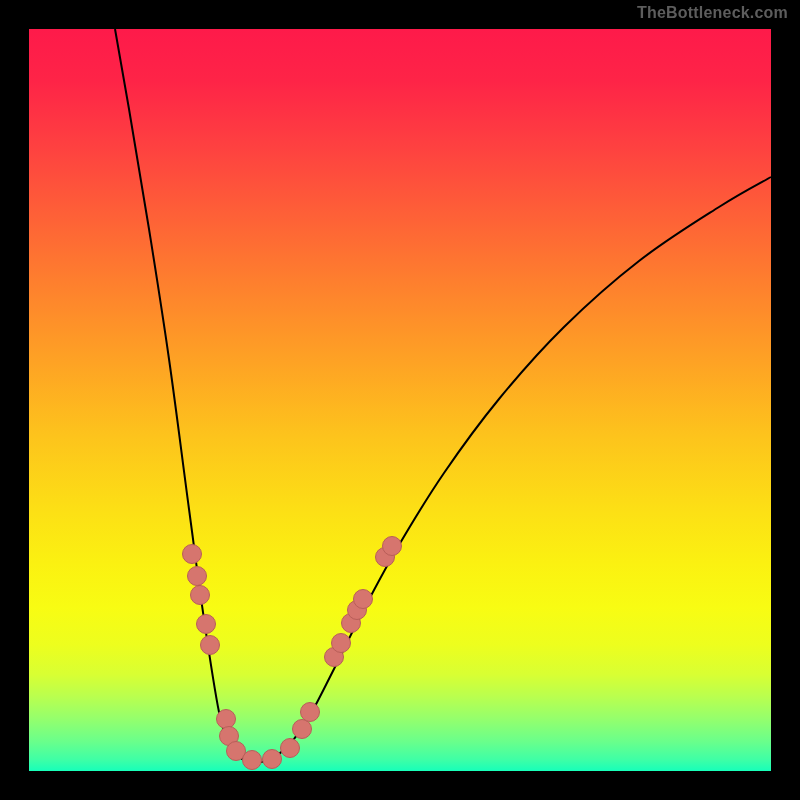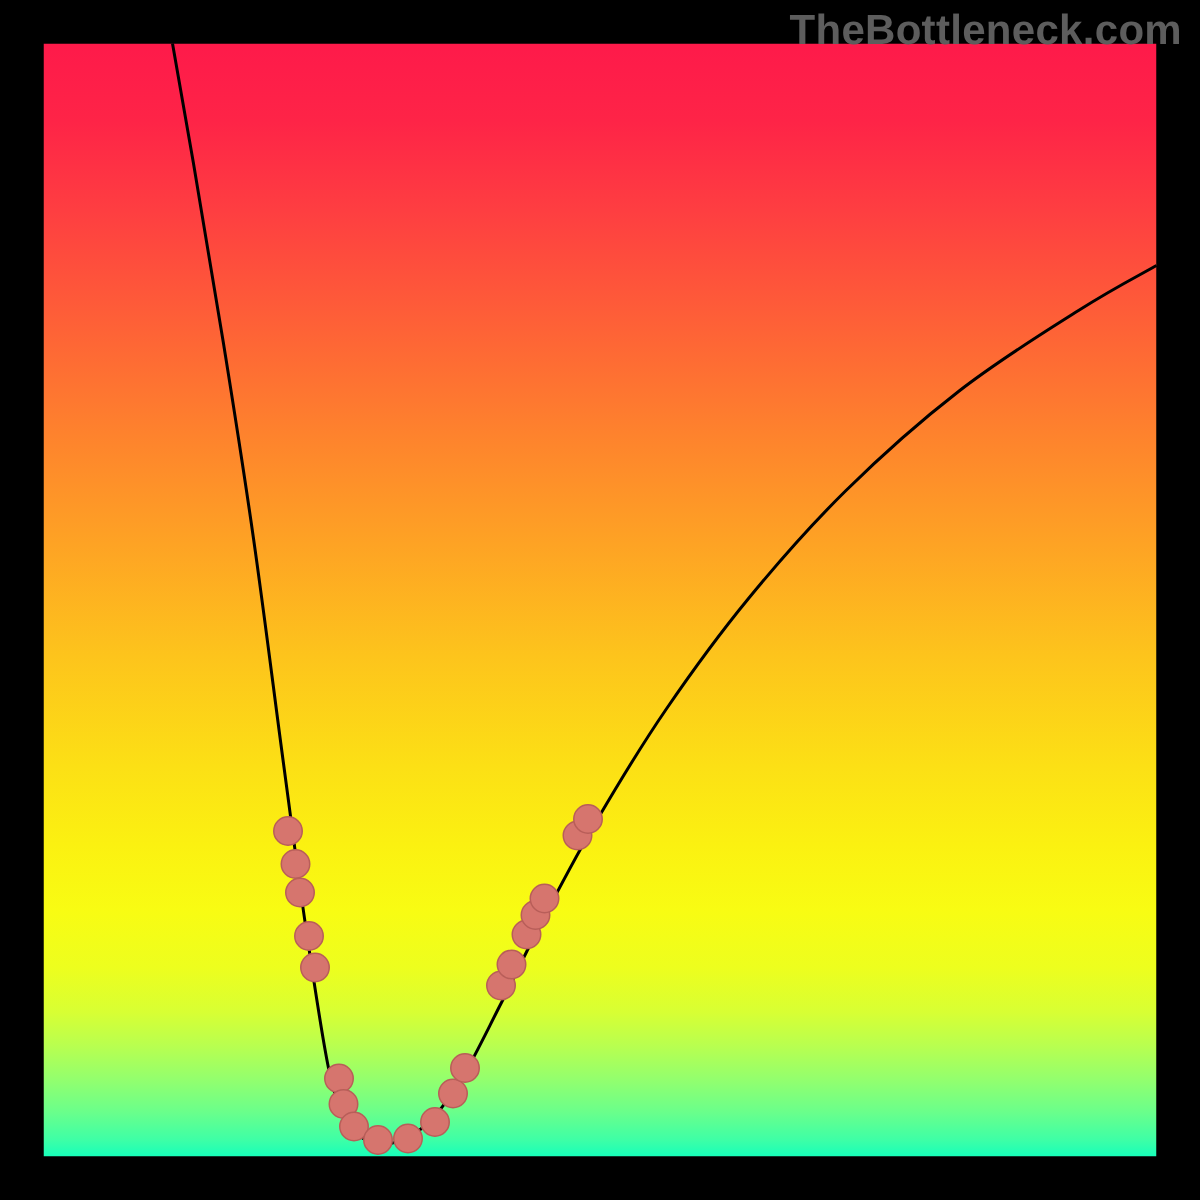--- a/index.html
+++ b/index.html
@@ -31,21 +31,21 @@
     left: 0;
     top: 0;
     width: 100%;
     height: 100%;
   }
   .watermark {
     position: absolute;
     top: 4px;
     right: 12px;
     font-family: Arial, Helvetica, sans-serif;
-    font-size: 28px;
+    font-size: 16px;
     font-weight: 600;
     color: #5d5d5d;
     letter-spacing: 0.2px;
     user-select: none;
   }
   svg.curves {
     position: absolute;
     left: 29px;
     top: 29px;
     width: 742px;

